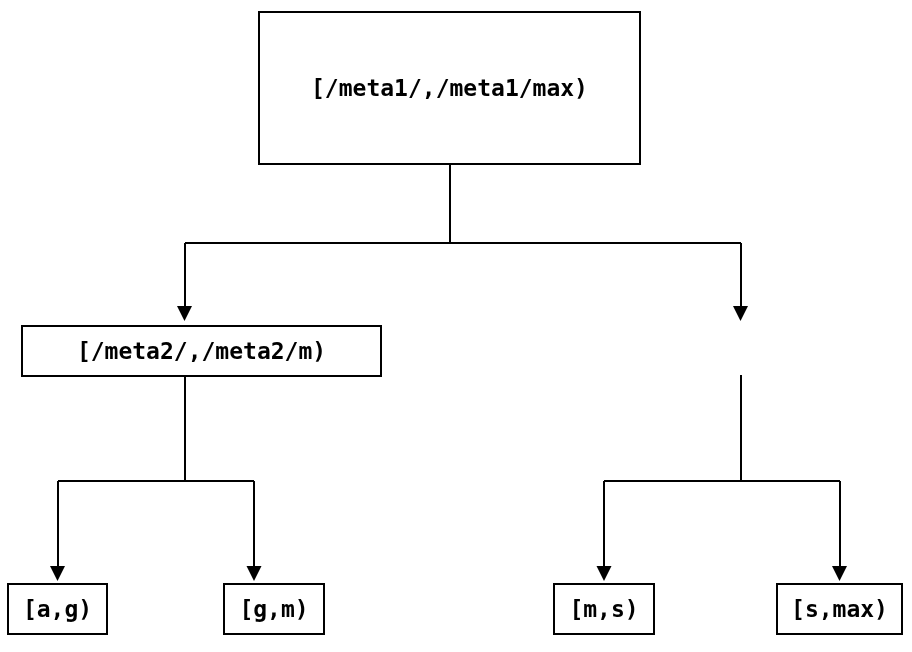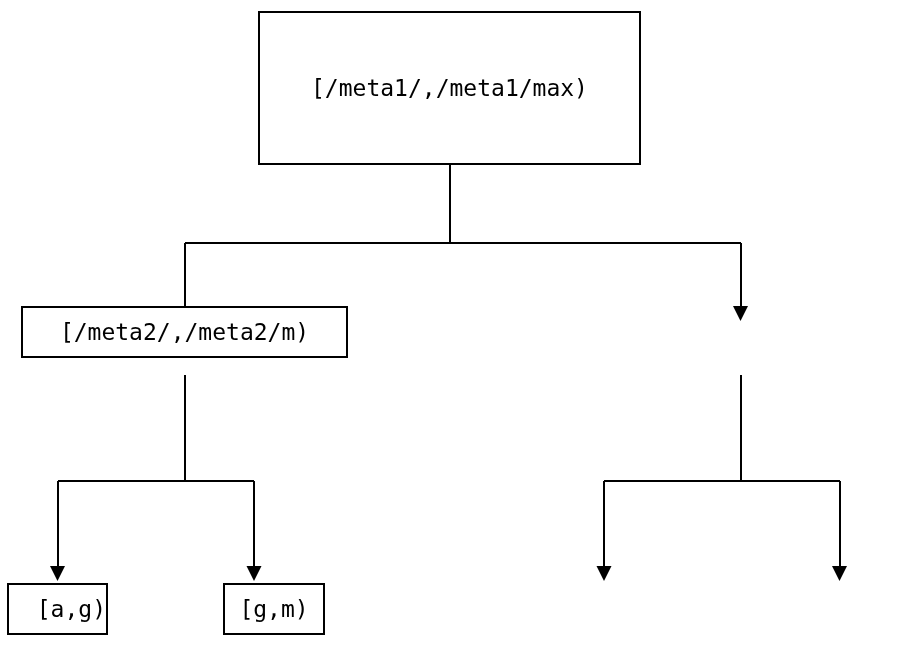--- a/index.html
+++ b/index.html
@@ -34,20 +34,21 @@
     display: flex;
     align-items: center;
     justify-content: center;
     color: #000000;
     white-space: pre;
     letter-spacing: 0px;
   }
   .node-label {
     display: block;
     line-height: 1;
+    font-weight: bold;
   }
   .node-root {
     font-size: 23px;
   }
   .node-mid {
     font-size: 23px;
   }
   .node-leaf {
     font-size: 23px;
   }
@@ -75,28 +76,34 @@
       <line x1="604" y1="481" x2="604" y2="566" stroke="#000000" stroke-width="2" shape-rendering="crispEdges"></line>
       <polygon points="596.5,566 611.5,566 604,581" fill="#000000"></polygon>
       <line x1="839.5" y1="481" x2="839.5" y2="566" stroke="#000000" stroke-width="2" shape-rendering="crispEdges"></line>
       <polygon points="832,566 847,566 839.5,581" fill="#000000"></polygon>
     </svg>
 
   <div class="node node-root" id="node-root" style="left: 258px; top: 11px; width: 383px; height: 154px;">
     <span class="node-label">[/meta1/,/meta1/max)</span>
   </div>
 
-  <div class="node node-mid" id="node-mid_left" style="left: 21px; top: 306px; width: 327px; height: 52px;">
+  <div class="node node-mid" id="node-mid_left" style="left: 21px; top: 325px; width: 361px; height: 52px;">
     <span class="node-label">[/meta2/,/meta2/m)</span>
   </div>
 
 
-  <div class="node node-leaf" id="node-leaf_1" style="left: 7px; top: 583px; width: 101px; height: 52px; justify-content: flex-end;">
+  <div class="node node-leaf" id="node-leaf_1" style="left: 7px; top: 583px; width: 101px; height: 52px;">
     <span class="node-label">[a,g)</span>
   </div>
 
   <div class="node node-leaf" id="node-leaf_2" style="left: 203px; top: 583px; width: 102px; height: 52px; margin-left: 20px;">
     <span class="node-label">[g,m)</span>
   </div>
 
+  <div class="node node-leaf" id="node-leaf_3" style="left: 553px; top: 583px; width: 102px; height: 52px;">
+    <span class="node-label">[m,s)</span>
+  </div>
 
+  <div class="node node-leaf" id="node-leaf_4" style="left: 776px; top: 583px; width: 127px; height: 52px;">
+    <span class="node-label">[s,max)</span>
+  </div>
 
 </div>
 
 </body></html>

